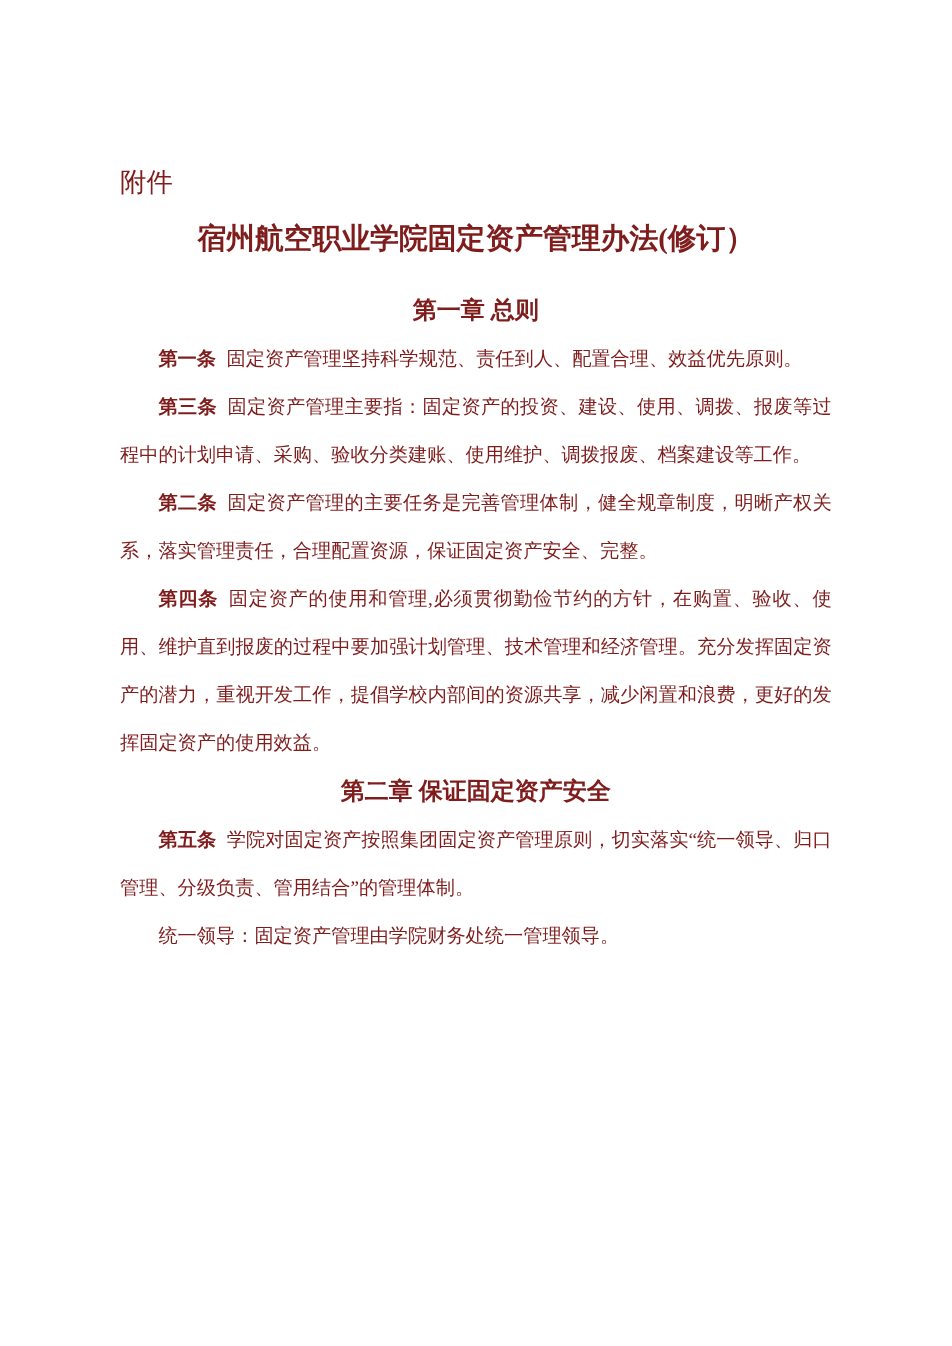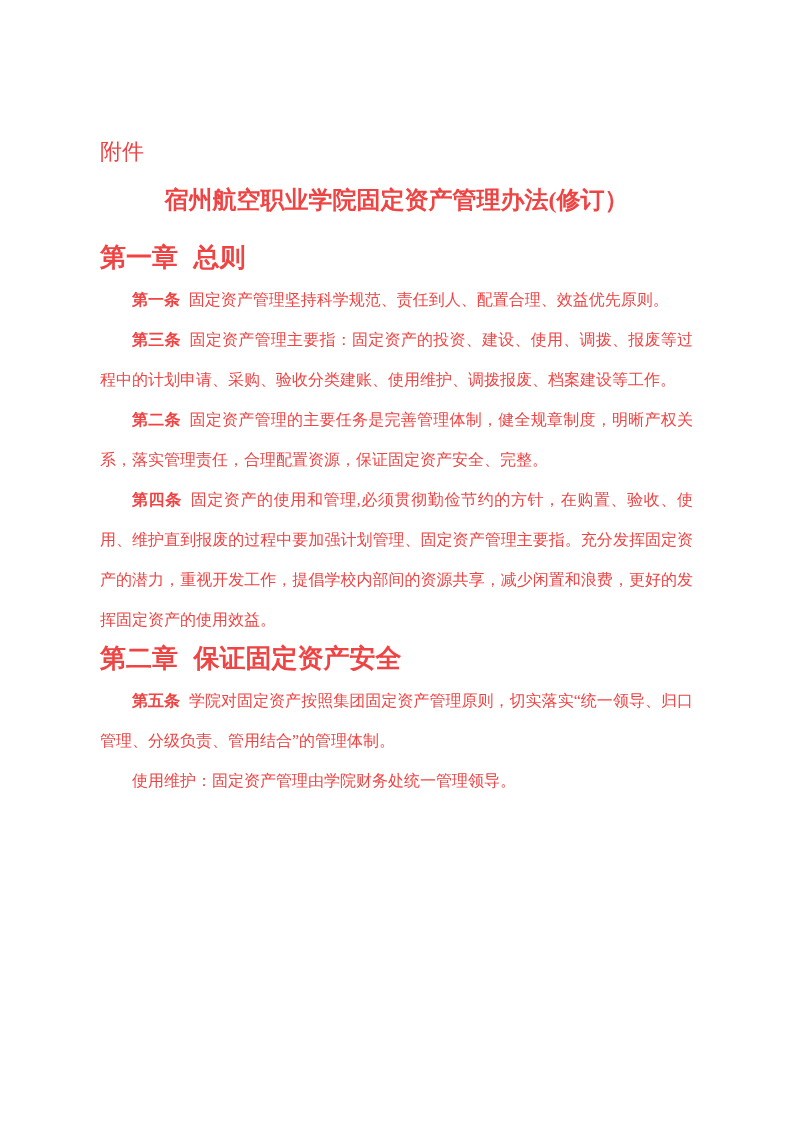--- a/index.html
+++ b/index.html
@@ -6,46 +6,46 @@
     margin: 0;
     padding: 0;
     background: #ffffff;
   }
   .page {
     position: relative;
     width: 793px;
     height: 1122px;
     margin: 0 auto;
     background: #ffffff;
-    color: #ef4444;
+    color: #7f1d1d;
     box-sizing: border-box;
     padding: 138px 100px 0 100px;
     overflow: hidden;
     font-family: "Liberation Serif", serif;
   }
   .attachment-label {
     font-family: "Liberation Sans", sans-serif;
     font-size: 22px;
     line-height: 28px;
     text-align: left;
   }
   .doc-title {
     margin: 18px 0 0 0;
     font-family: "Liberation Serif", serif;
     font-weight: bold;
     font-size: 24px;
     line-height: 32px;
     text-align: center;
   }
   .chapter-heading {
-    font-family: Liberation Mono, monospace;
+    font-family: Liberation Serif, serif;
     font-weight: bold;
-    font-size: 26px;
+    font-size: 20px;
     line-height: 26px;
-    text-align: left;
+    text-align: center;
   }
   [data-name="chapter-1-heading"] { margin: 30px 0 8px 0; }
   [data-name="chapter-2-heading"] { margin: 7px 0 8px 0; }
   .section-body p {
     margin: 0;
     font-family: "Liberation Serif", serif;
     font-size: 16px;
     line-height: 40px;
     text-align: justify;
     text-indent: 2em;
@@ -73,30 +73,30 @@
       <p data-name="paragraph">
         <span class="article-lead" data-name="article-number">第一条</span><span data-name="paragraph-text">固定资产管理坚持科学规范、责任到人、配置合理、效益优先原则。</span>
       </p>
       <p data-name="paragraph">
         <span class="article-lead" data-name="article-number">第三条</span><span data-name="paragraph-text">固定资产管理主要指：固定资产的投资、建设、使用、调拨、报废等过程中的计划申请、采购、验收分类建账、使用维护、调拨报废、档案建设等工作。</span>
       </p>
       <p data-name="paragraph">
         <span class="article-lead" data-name="article-number">第二条</span><span data-name="paragraph-text">固定资产管理的主要任务是完善管理体制，健全规章制度，明晰产权关系，落实管理责任，合理配置资源，保证固定资产安全、完整。</span>
       </p>
       <p data-name="paragraph">
-        <span class="article-lead" data-name="article-number">第四条</span><span data-name="paragraph-text">固定资产的使用和管理,必须贯彻勤俭节约的方针，在购置、验收、使用、维护直到报废的过程中要加强计划管理、固定资产管理主要指。充分发挥固定资产的潜力，重视开发工作，提倡学校内部间的资源共享，减少闲置和浪费，更好的发挥固定资产的使用效益。</span>
+        <span class="article-lead" data-name="article-number">第四条</span><span data-name="paragraph-text">固定资产的使用和管理,必须贯彻勤俭节约的方针，在购置、验收、使用、维护直到报废的过程中要加强计划管理、技术管理和经济管理。充分发挥固定资产的潜力，重视开发工作，提倡学校内部间的资源共享，减少闲置和浪费，更好的发挥固定资产的使用效益。</span>
       </p>
     </div>
   </section>
 
   <section data-name="chapter-2">
     <h2 class="chapter-heading" data-name="chapter-2-heading">第二章 保证固定资产安全</h2>
     <div class="section-body" data-name="chapter-2-body">
       <p data-name="paragraph">
         <span class="article-lead" data-name="article-number">第五条</span><span data-name="paragraph-text">学院对固定资产按照集团固定资产管理原则，切实落实“统一领导、归口管理、分级负责、管用结合”的管理体制。</span>
       </p>
       <p data-name="paragraph">
-        <span data-name="paragraph-text">使用维护：固定资产管理由学院财务处统一管理领导。</span>
+        <span data-name="paragraph-text">统一领导：固定资产管理由学院财务处统一管理领导。</span>
       </p>
     </div>
   </section>
 
 </div>
 
 </body></html>

